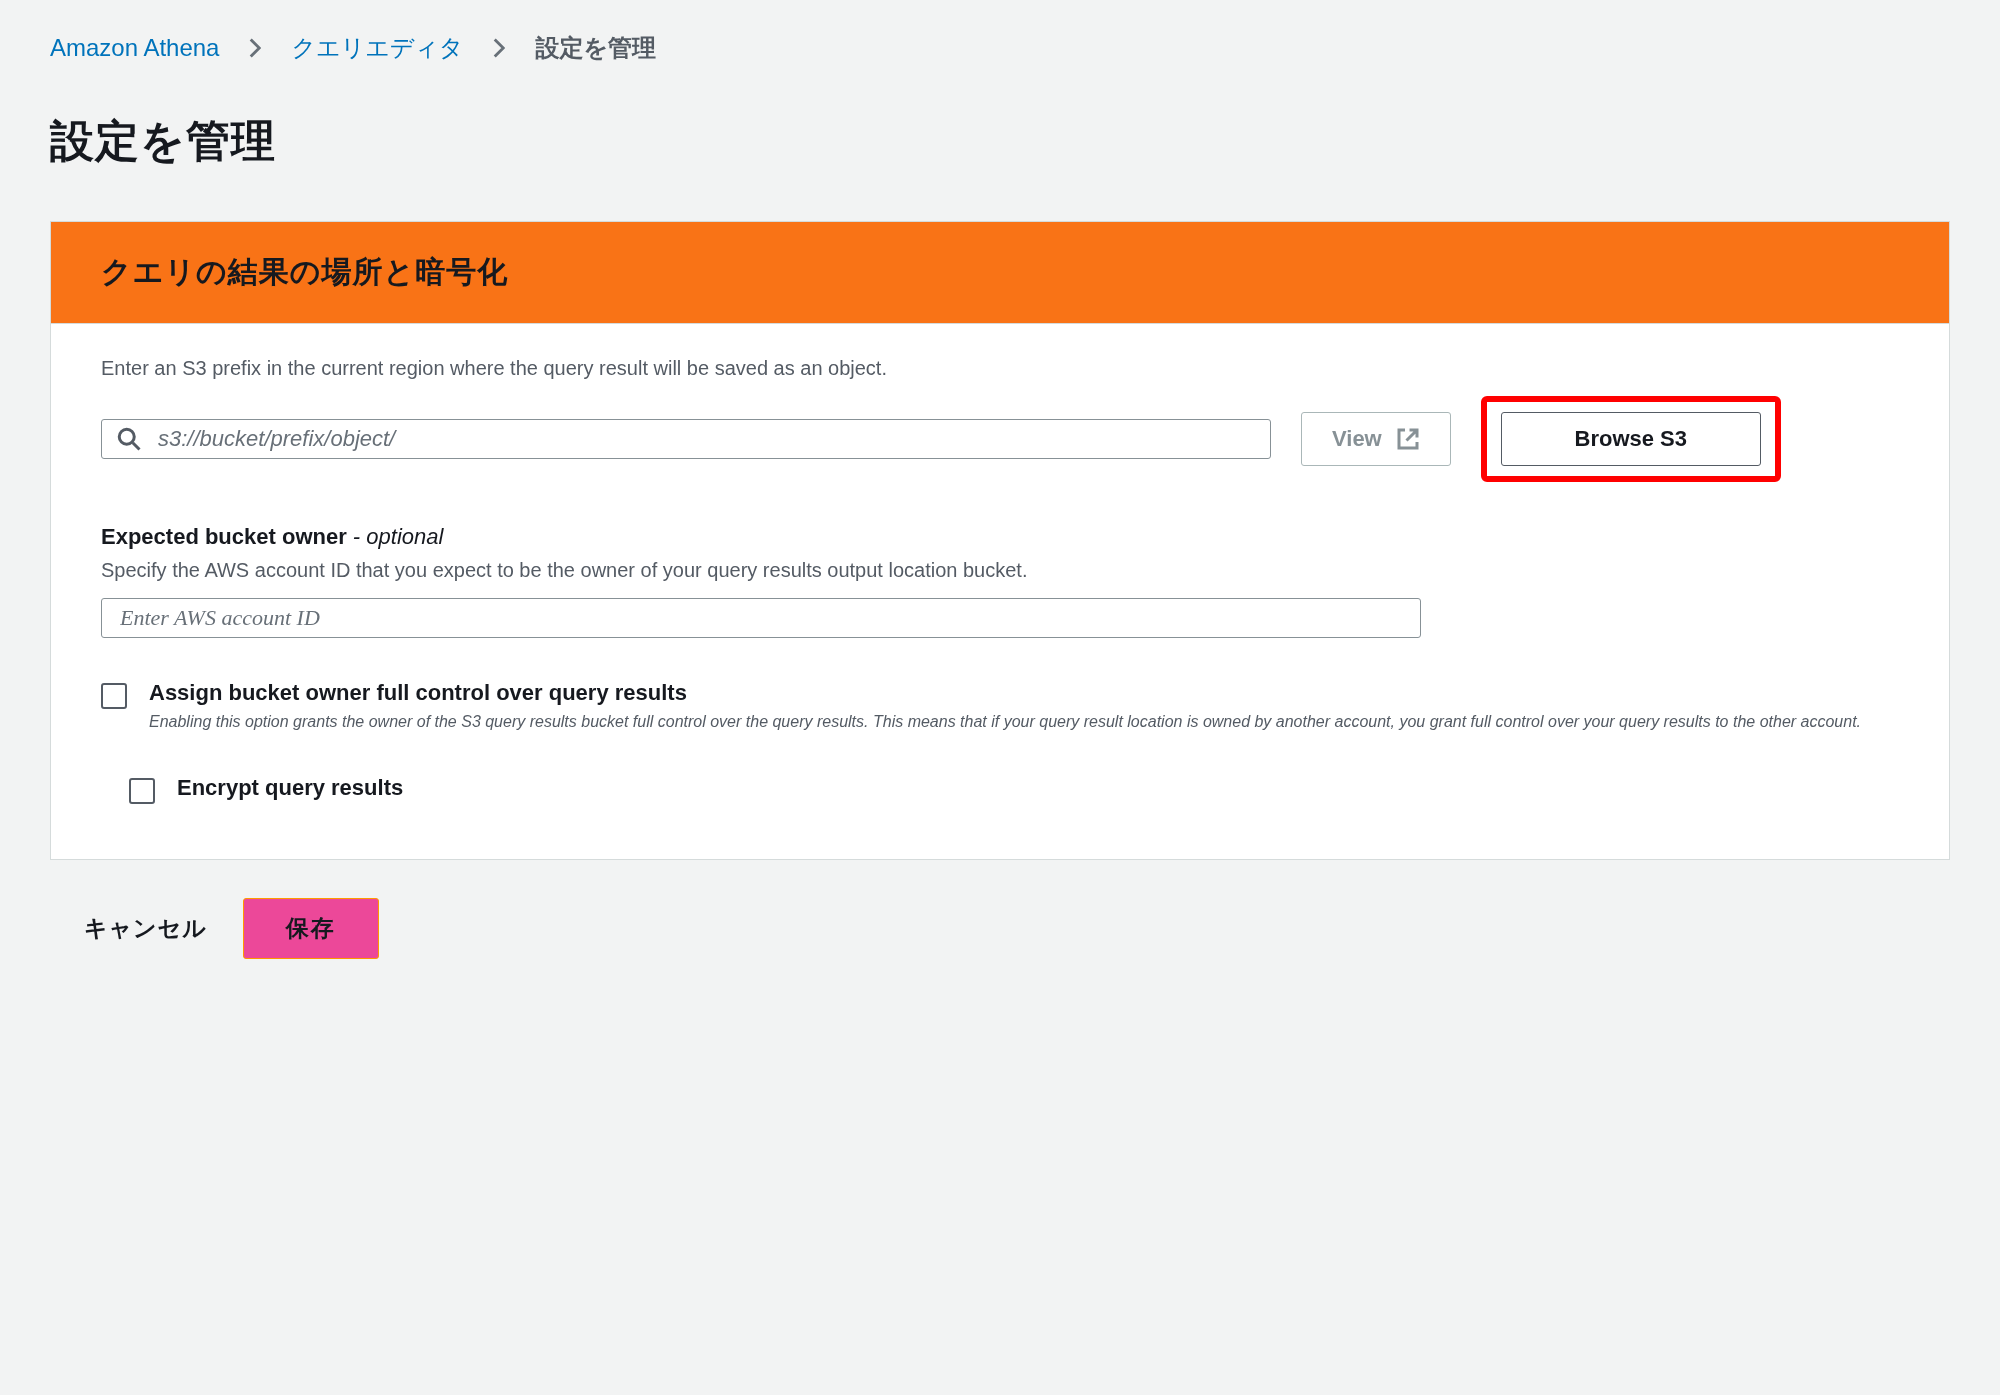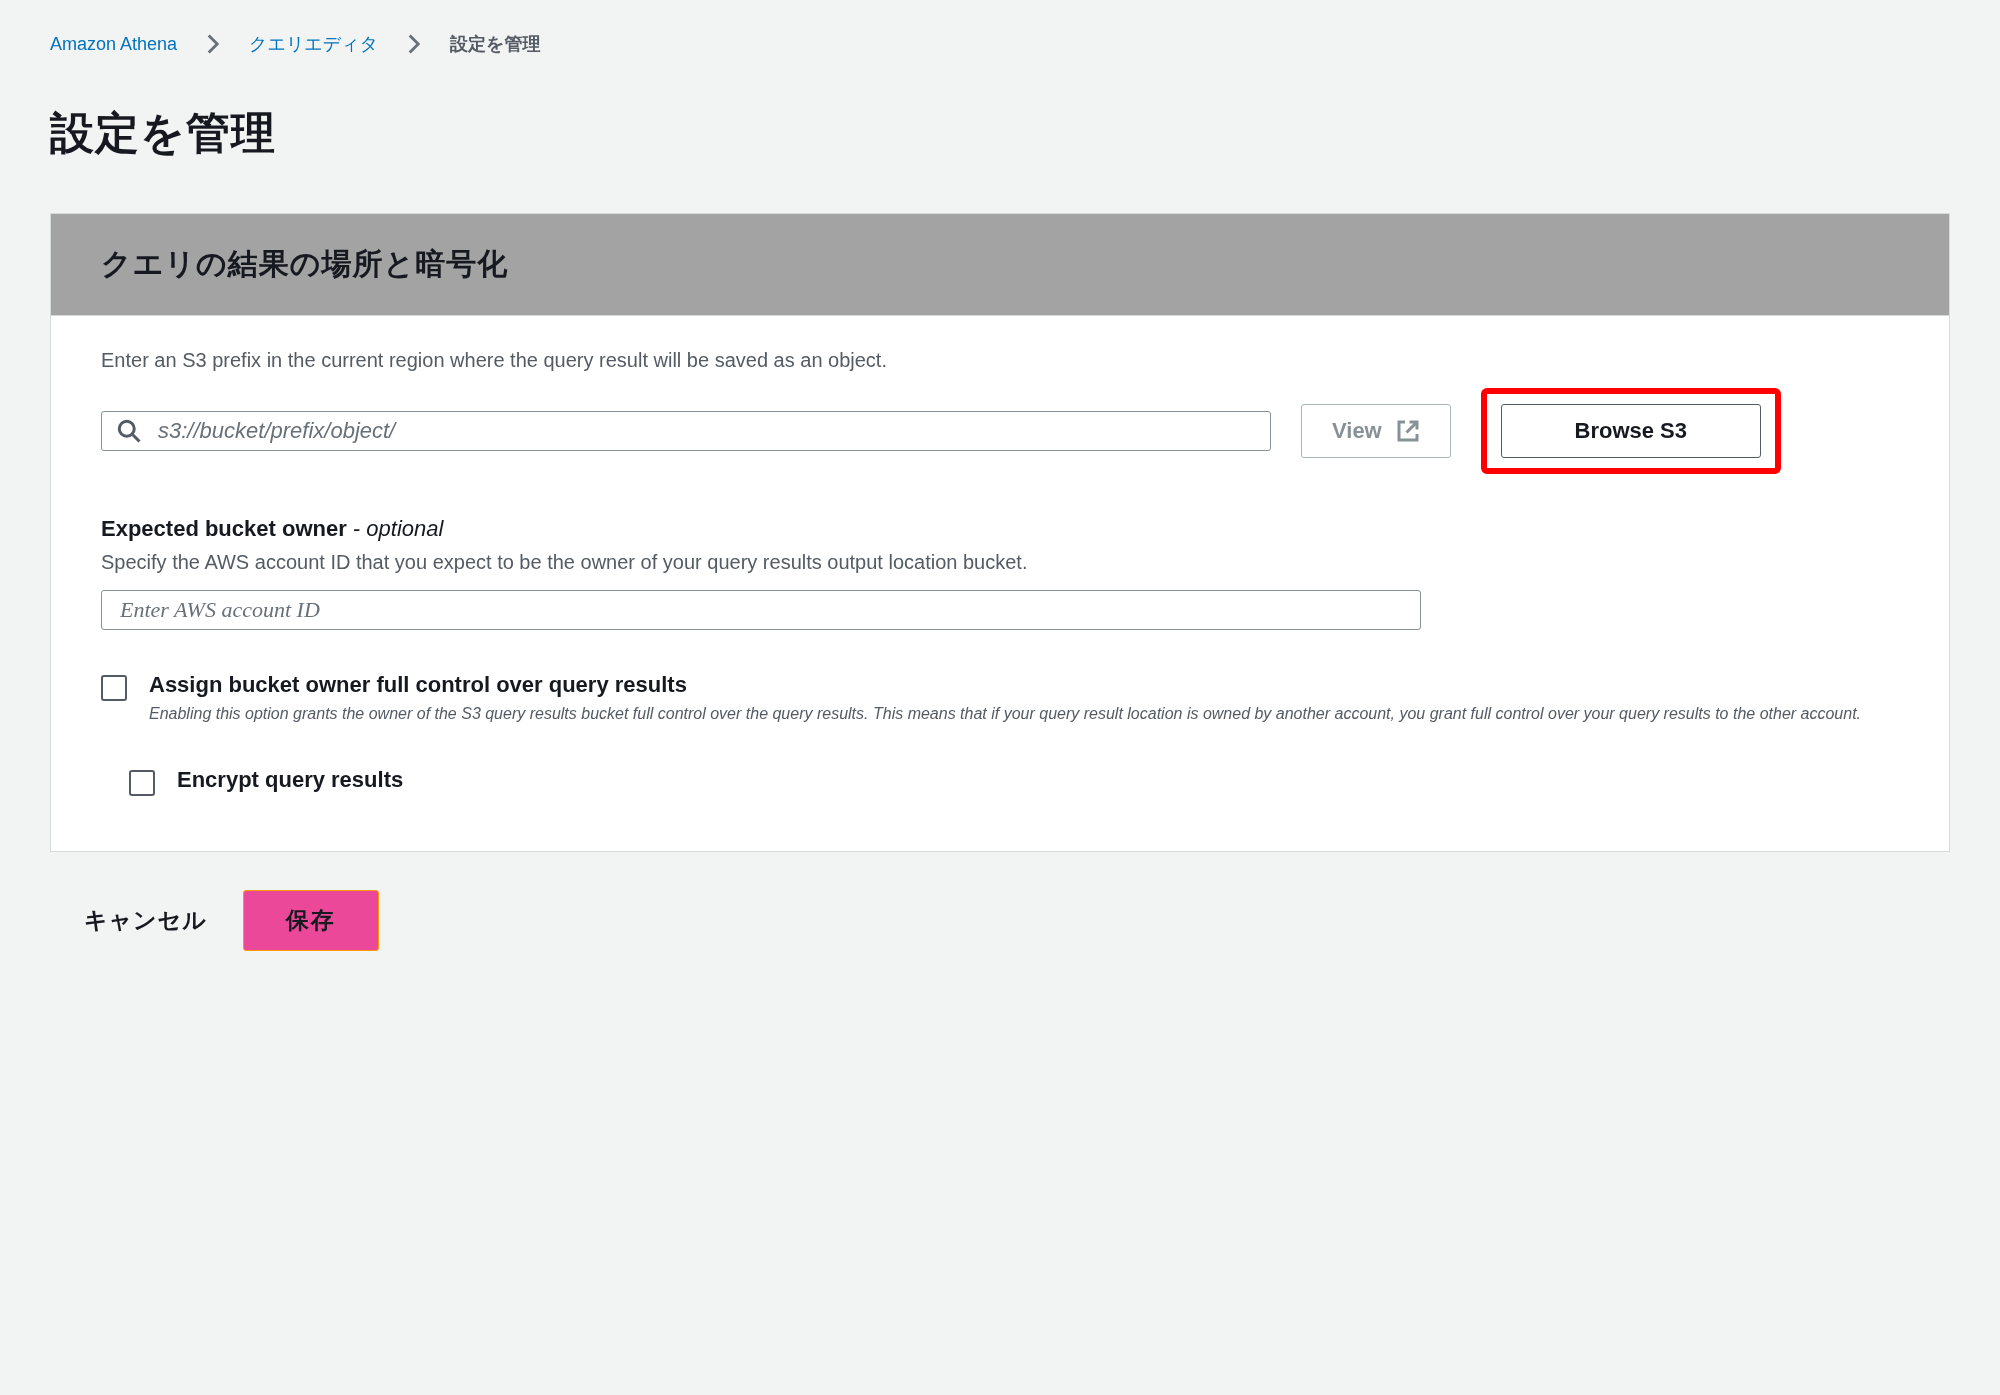--- a/index.html
+++ b/index.html
@@ -7,21 +7,21 @@
       font-family: "Amazon Ember", "Helvetica Neue", Helvetica, Arial, sans-serif;
       background: #f2f3f3;
       color: #16191f;
       width: 2000px;
       padding: 20px 50px 50px 50px;
     }
     .breadcrumb {
       display: flex;
       align-items: center;
       gap: 30px;
-      font-size: 18px;
+      font-size: 24px;
       padding: 12px 0 28px 0;
     }
     .breadcrumb a {
       color: #0073bb;
       text-decoration: none;
     }
     .breadcrumb .chevron {
       color: #687078;
       font-size: 20px;
     }
@@ -34,21 +34,21 @@
       font-weight: 700;
       margin: 20px 0 50px 0;
       letter-spacing: 1px;
     }
     .panel {
       background: #fff;
       border: 1px solid #d5dbdb;
       margin-bottom: 38px;
     }
     .panel-header {
-      background: #a3a3a3;
+      background: #f97316;
       border-bottom: 1px solid #d5dbdb;
       padding: 30px 50px;
     }
     .panel-header h2 {
       font-size: 30px;
       font-weight: 700;
       letter-spacing: 1px;
     }
     .panel-body {
       padding: 30px 50px 55px 50px;

